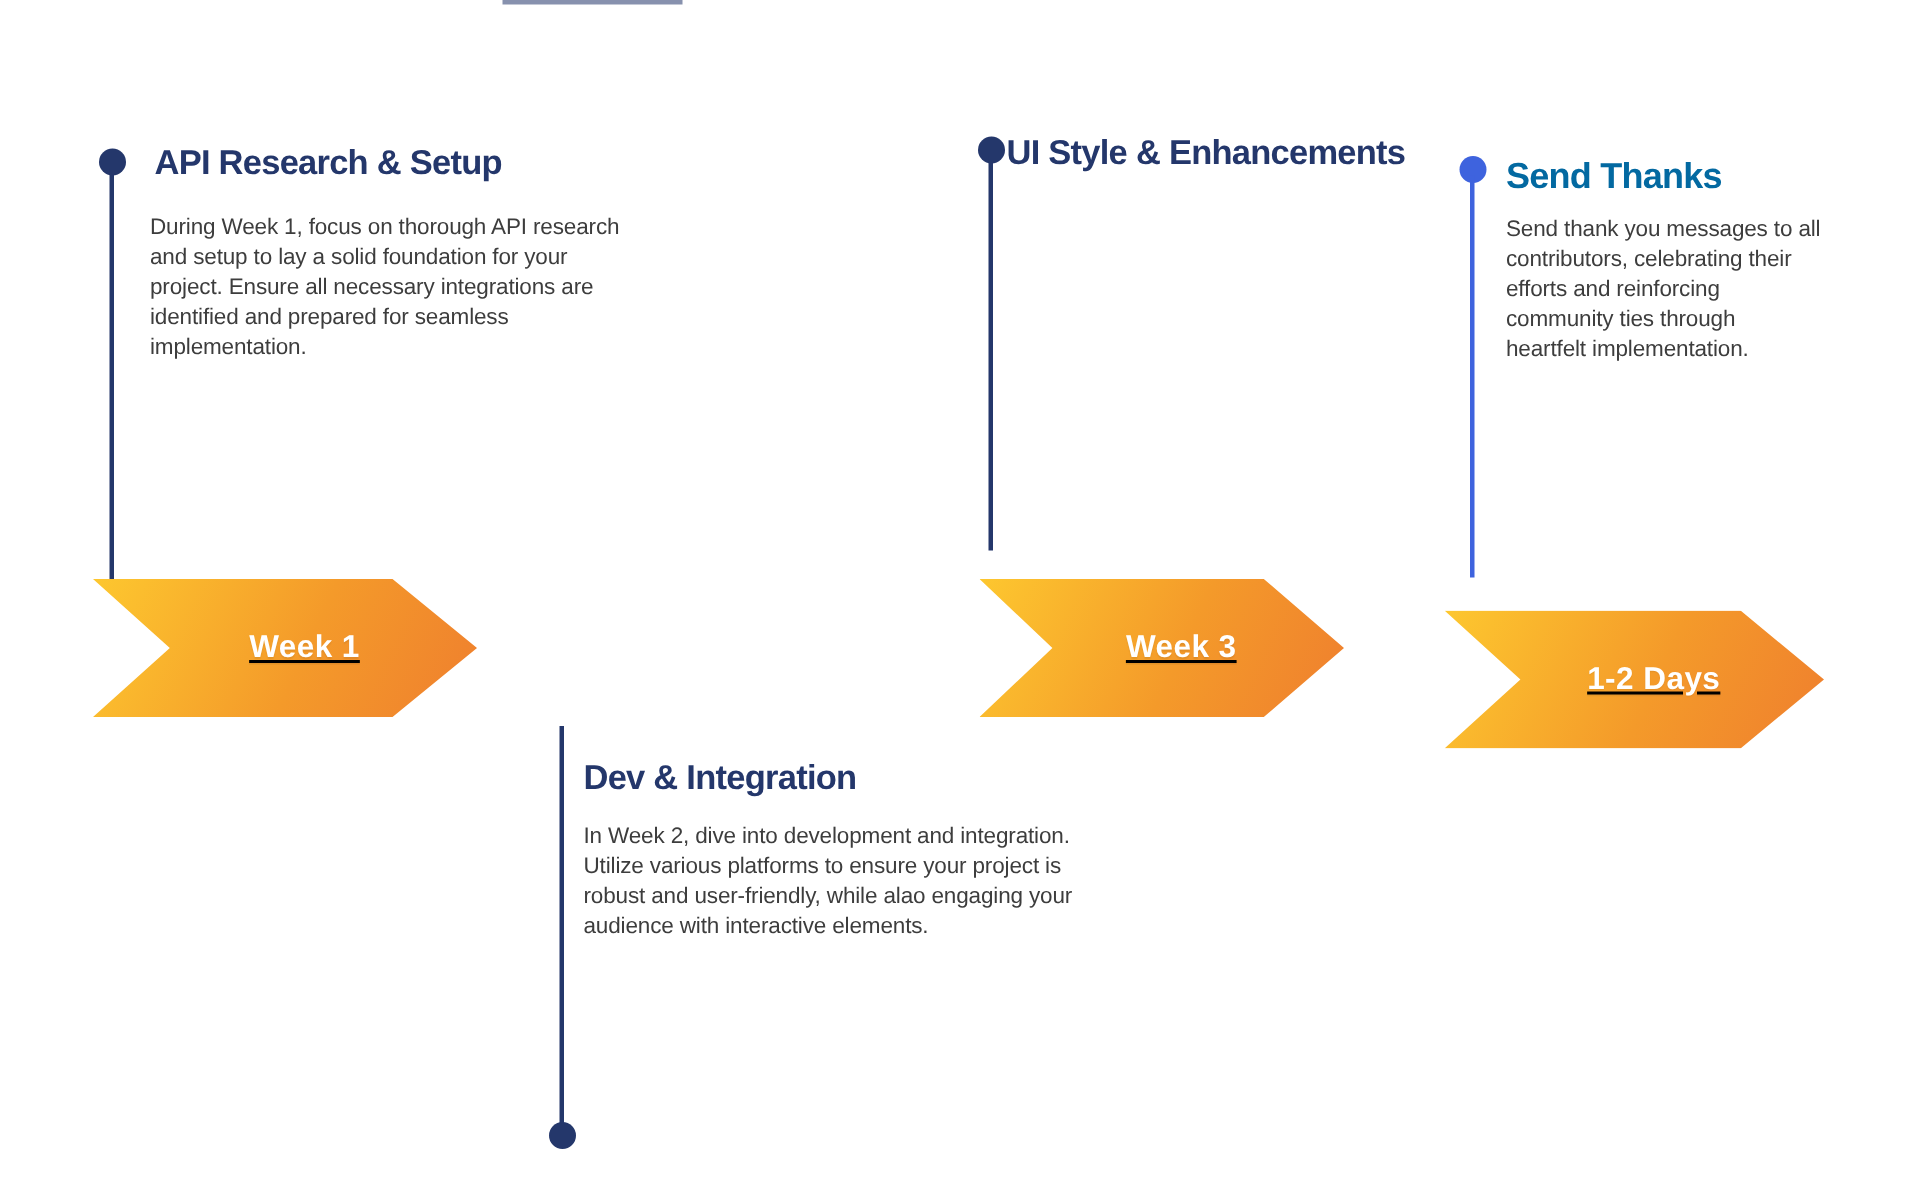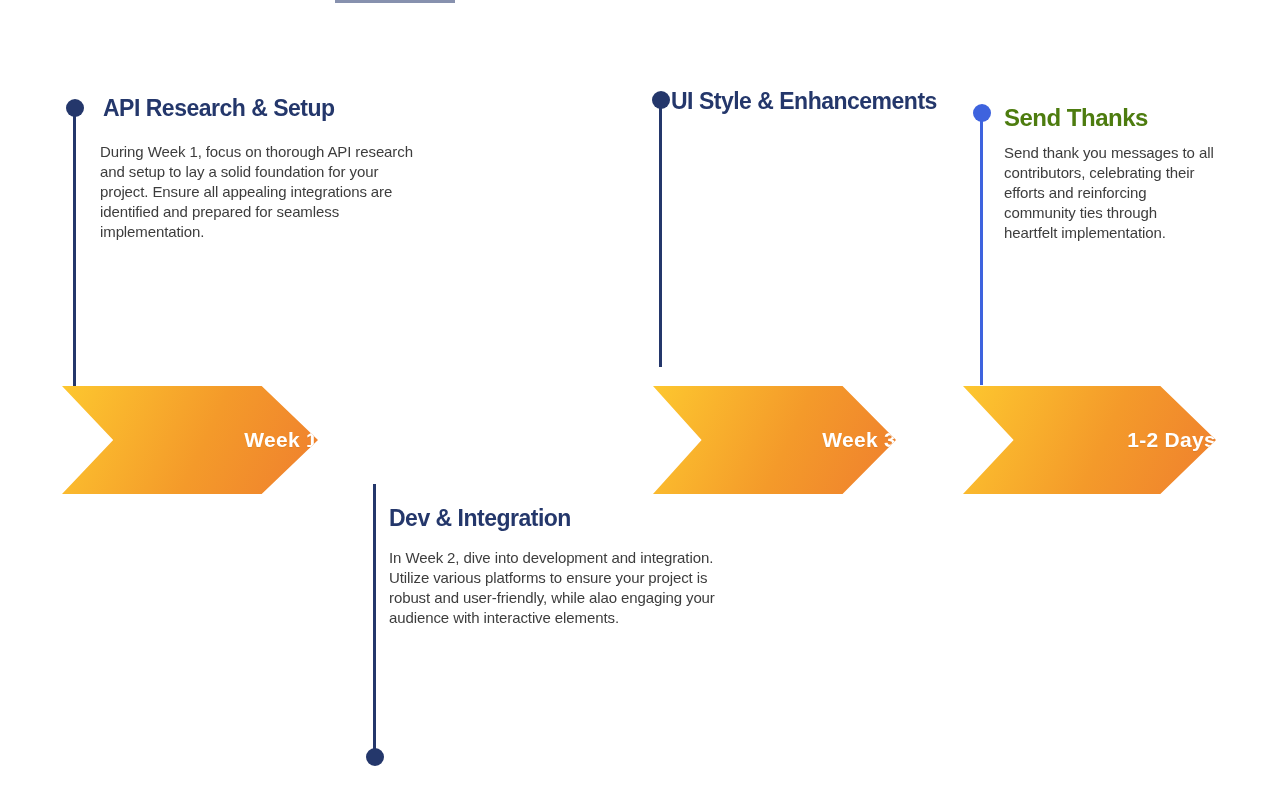--- a/index.html
+++ b/index.html
@@ -33,53 +33,54 @@
 
   
   .ms-title {
     position: absolute;
     font-weight: bold;
     font-size: 23px;
     letter-spacing: -0.5px;
     color: #24376B;
     white-space: nowrap;
   }
-  .ms-title.blue { color: #4d7c0f; font-size: 24px; }
+  .ms-title.blue { color: #0369a1; font-size: 24px; }
   .ms-body {
     position: absolute;
     font-size: 15px;
     line-height: 20px;
     color: #3D3D3D;
     letter-spacing: -0.1px;
     white-space: pre-line;
   }
 
   
   .arrow {
     position: absolute;
     top: 386px;
-    height: 108px;
+    height: 92px;
     background: linear-gradient(115deg, #FDC72F 0%, #F49A2A 55%, #EF7F2E 100%);
     clip-path: polygon(0% 0%, 78% 0%, 100% 50%, 78% 100%, 0% 100%, 20% 50%);
     display: flex;
     align-items: center;
-    justify-content: flex-end;
+    justify-content: center;
+    text-decoration: underline;
   }
   .arrow-label {
     color: #FFFFFF;
     font-weight: bold;
     font-size: 21px;
     letter-spacing: 0.3px;
     padding-left: 26px;
     text-shadow: 0 1px 1px rgba(0,0,0,0.08);
   }
   .arrow-1 { left: 62px;  width: 256px; }
   .arrow-2 { left: 363px; width: 240px; }
   .arrow-3 { left: 653px; width: 243px; }
-  .arrow-4 { left: 963px; width: 253px; }
+  .arrow-4 { left: 963px; width: 253px; margin-top: 21px; }
 
   
   .m1-dot   { left: 66px;  top: 99px; }
   .m1-line  { left: 73px;  top: 112px; height: 274px; }
   .m1-title { left: 103px; top: 95px; }
   .m1-body  { left: 100px; top: 142px; width: 345px; }
 
   
   .m2-line  { left: 373px; top: 484px; height: 266px; }
   .m2-dot   { left: 366px; top: 748px; }
@@ -114,21 +115,21 @@
 
 <div class="stage">
 
   <div class="top-artifact"></div>
 
   <div class="dot m1-dot"></div>
   <div class="vline m1-line"></div>
   <div class="ms-title m1-title">API Research &amp; Setup</div>
   <div class="ms-body m1-body">During Week 1, focus on thorough API research
 and setup to lay a solid foundation for your
-project. Ensure all appealing integrations are
+project. Ensure all necessary integrations are
 identified and prepared for seamless
 implementation.</div>
 
   <div class="dot m3-dot"></div>
   <div class="vline m3-line"></div>
   <div class="ms-title m3-title">UI Style &amp; Enhancements</div>
 
   <div class="dot blue m4-dot"></div>
   <div class="vline blue m4-line"></div>
   <div class="ms-title blue m4-title">Send Thanks</div>

